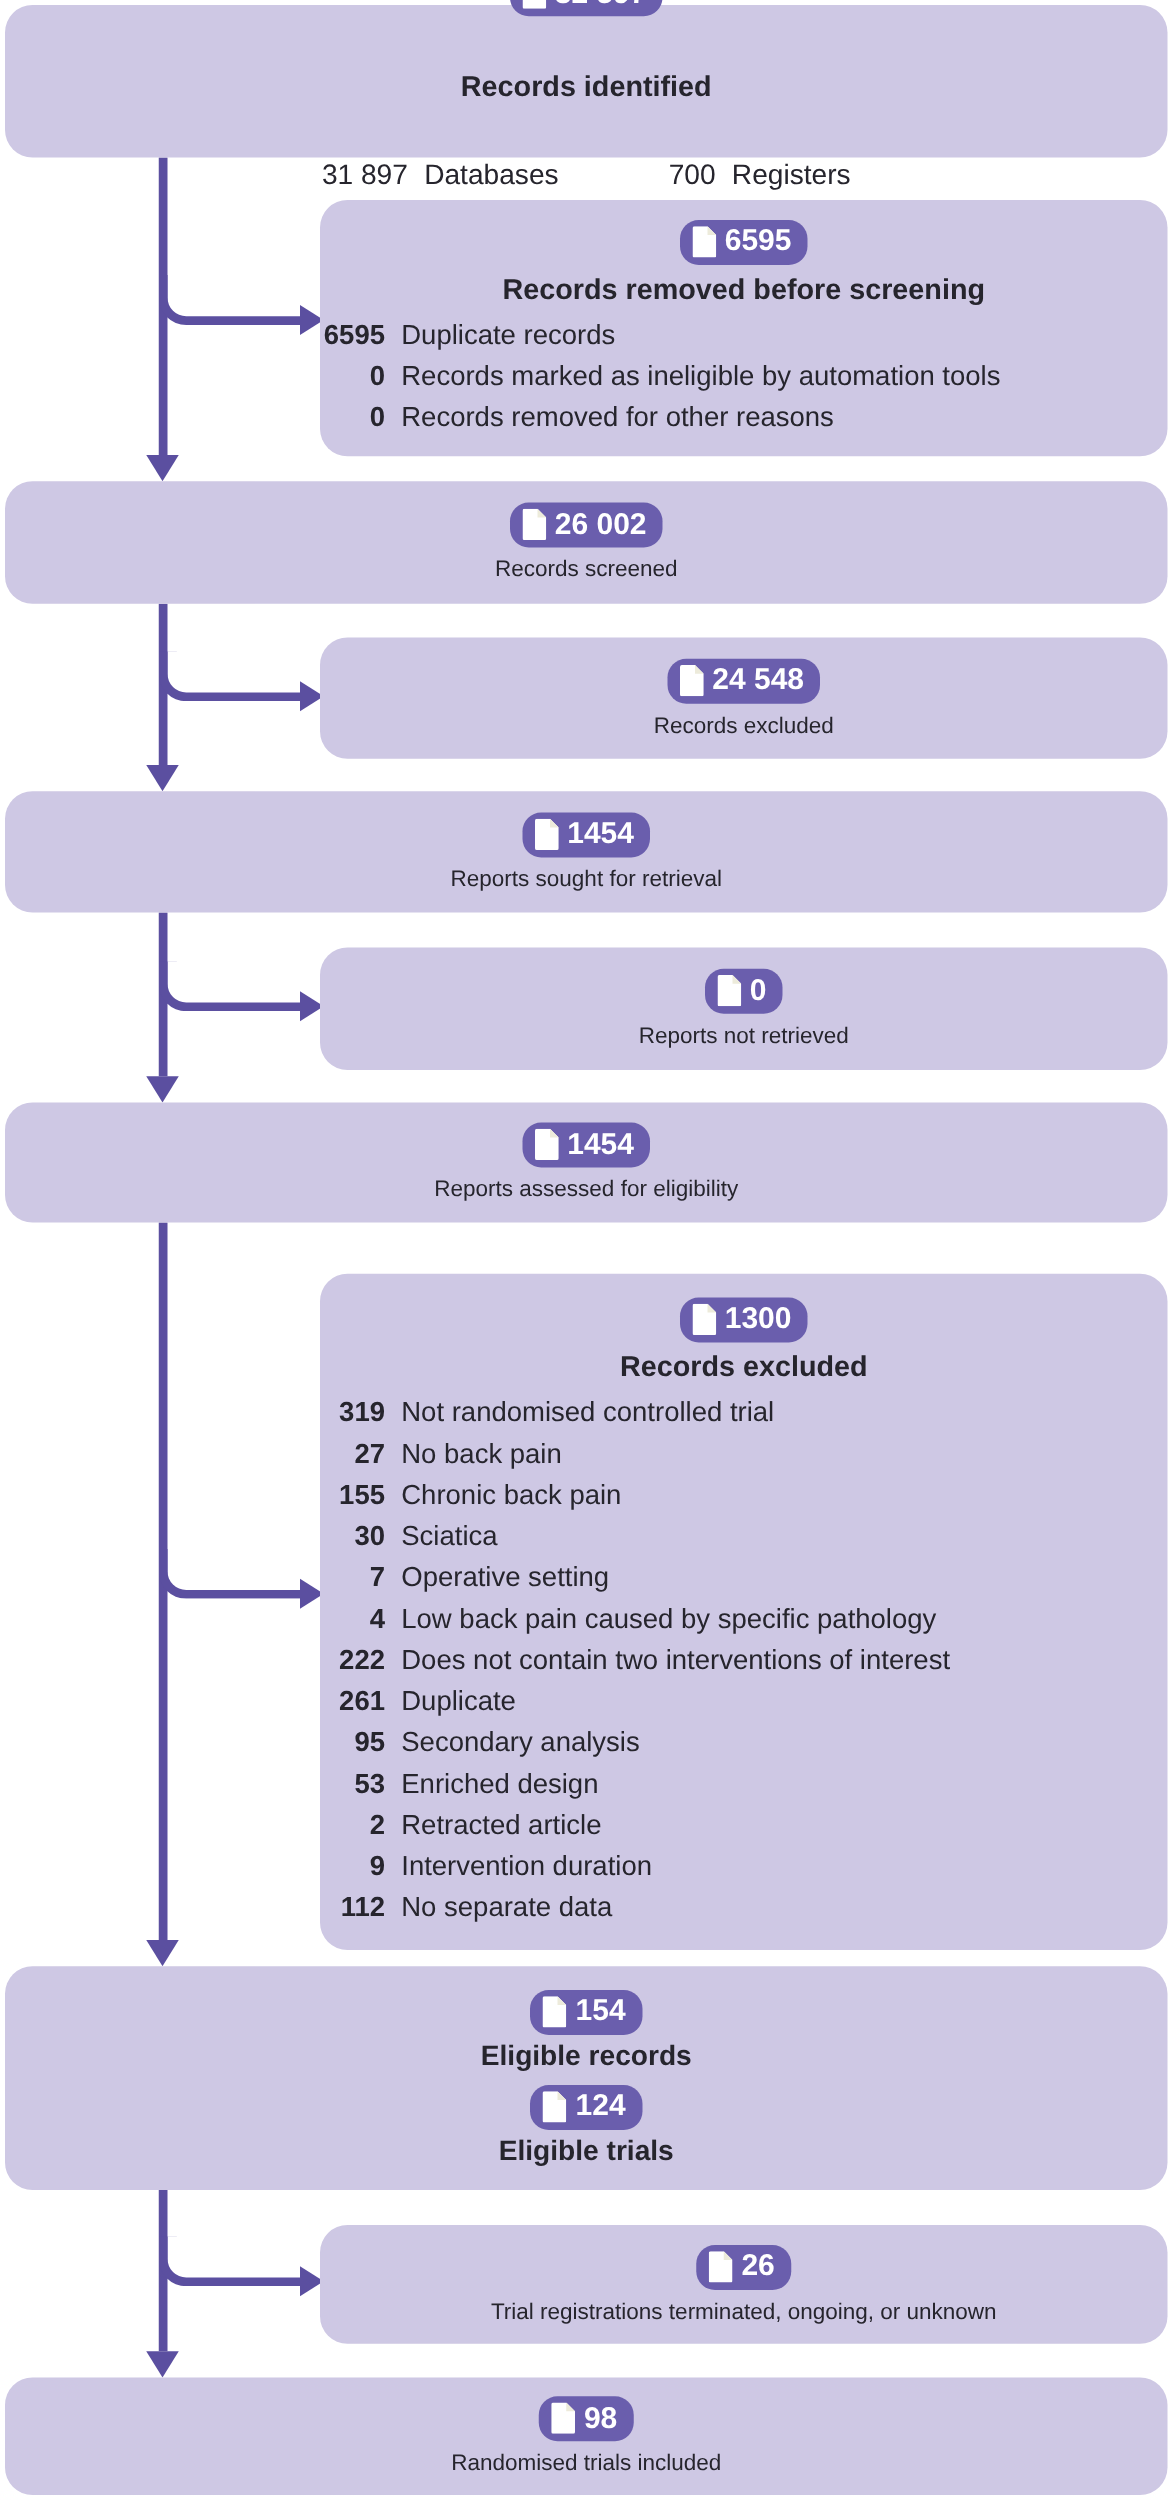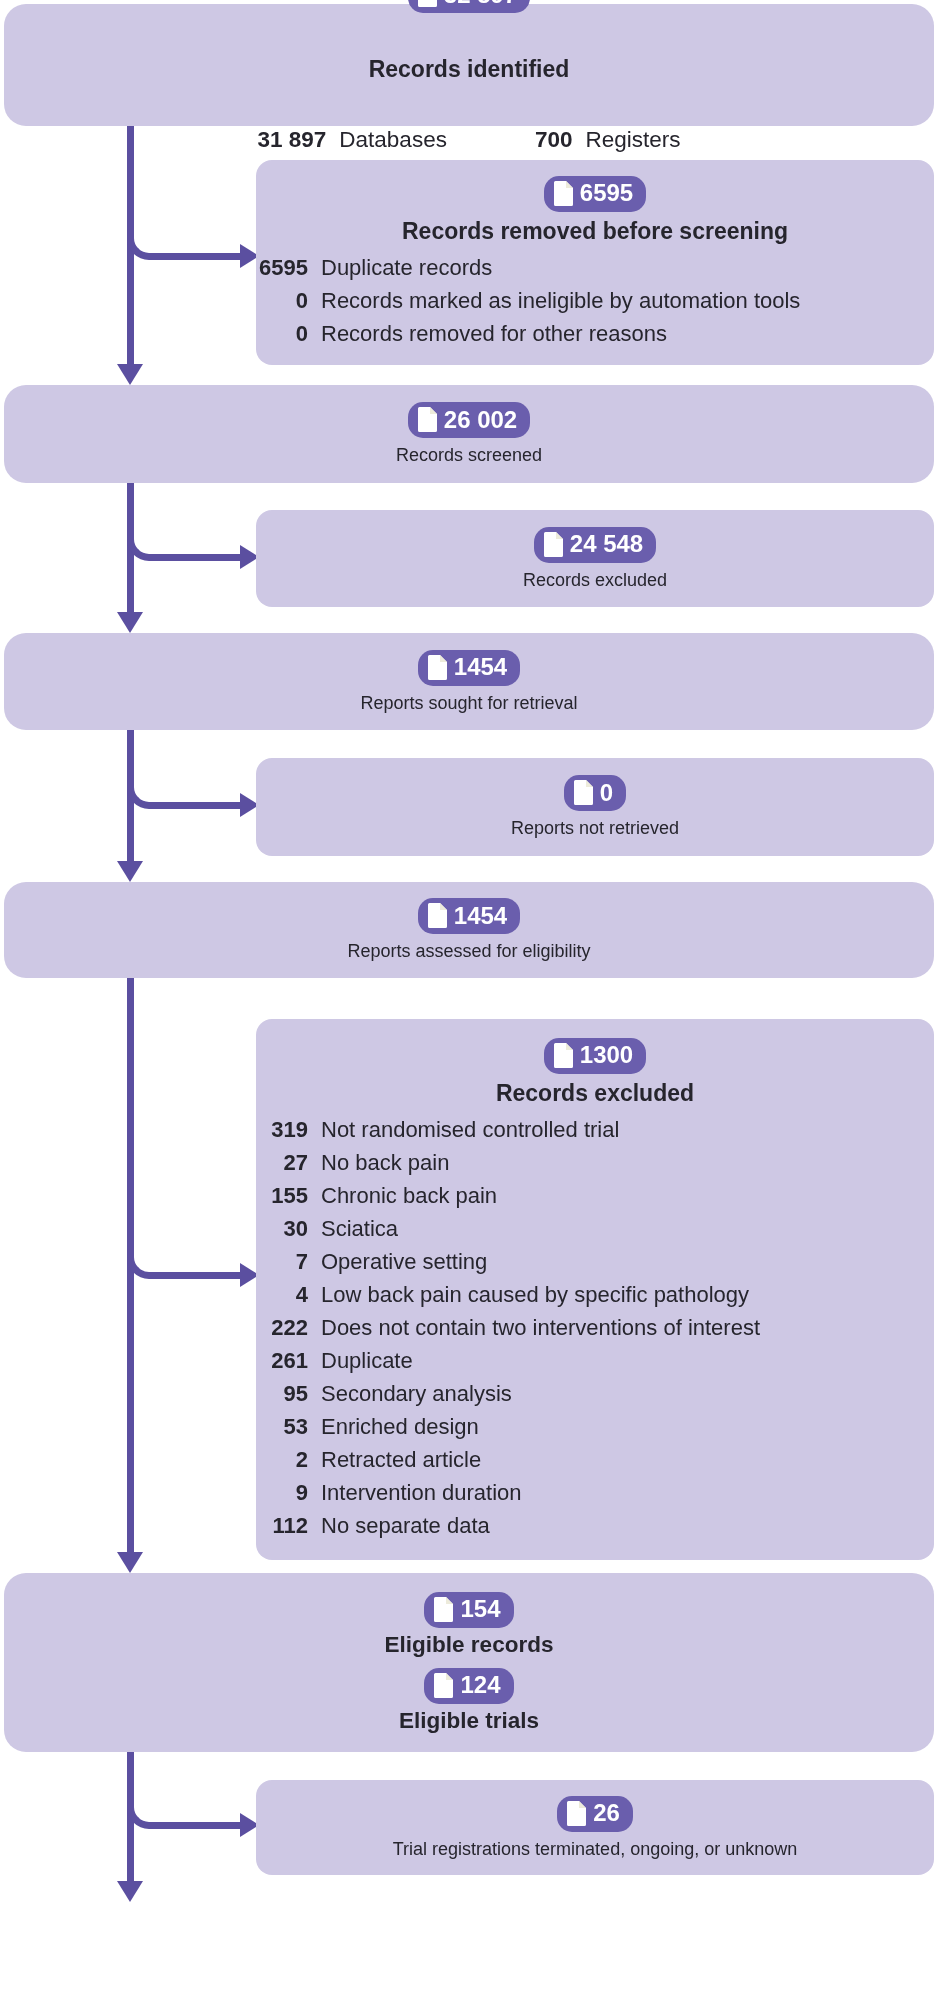--- a/index.html
+++ b/index.html
@@ -5,32 +5,32 @@
   html,body{margin:0;padding:0;background:#ffffff;}
   #stage{
     position:relative;width:938px;height:2000px;background:#ffffff;
     font-family:"Liberation Sans", sans-serif;color:#26252d;overflow:hidden;
   }
   .box{
     position:absolute;background:#cec8e4;border-radius:22px;
     display:flex;flex-direction:column;align-items:center;justify-content:center;
   }
   .box.full{left:4px;width:930px;}
-  .box.side{left:256px;width:678px;border-radius:16px;}
+  .box.side{left:256px;width:678px;}
   .badge{
     display:inline-flex;align-items:center;gap:7px;
     background:#6a5ead;color:#ffffff;border-radius:15px;
     padding:5px 13px 6px 10px;font-weight:bold;font-size:24px;line-height:1;
   }
   .doc-icon{display:block;}
   .box-title{font-weight:bold;font-size:23px;margin-top:6px;}
   .box-label{font-size:18px;margin-top:7px;}
   .stats{display:flex;gap:88px;margin-top:7px;font-size:22.5px;}
   .stat{display:flex;gap:13px;align-items:baseline;}
-  .stat-num{font-weight:bold;text-align:right;}
+  .stat-num{font-weight:normal;text-align:right;}
   .rows{align-self:stretch;margin-top:6px;padding:0 10px 0 0;}
   .row{display:flex;align-items:baseline;font-size:22px;line-height:33px;}
   .row-num{flex:0 0 52px;text-align:right;font-weight:bold;}
   .row-label{margin-left:13px;}
   .vline{position:absolute;left:127px;width:7px;background:#5b4fa0;}
   .arrow-down{
     position:absolute;left:117px;width:0;height:0;
     border-left:13px solid transparent;border-right:13px solid transparent;
     border-top:21px solid #5b4fa0;
   }
@@ -267,14 +267,24 @@
     <span class="badge">
       <svg class="doc-icon" width="19" height="25" viewBox="0 0 19 25">
           <path d="M1.5 0 H12 L19 7 V23.5 A1.5 1.5 0 0 1 17.5 25 H1.5 A1.5 1.5 0 0 1 0 23.5 V1.5 A1.5 1.5 0 0 1 1.5 0 Z" fill="#ffffff"></path>
           <path d="M12 0 L19 7 H12 Z" fill="#edebdb"></path>
         </svg>
       <span>26</span>
     </span>
     <div class="box-label">Trial registrations terminated, ongoing, or unknown</div>
   </div>
 
+  <div class="box full" style="top:1902px;height:94px;">
+    <span class="badge">
+      <svg class="doc-icon" width="19" height="25" viewBox="0 0 19 25">
+          <path d="M1.5 0 H12 L19 7 V23.5 A1.5 1.5 0 0 1 17.5 25 H1.5 A1.5 1.5 0 0 1 0 23.5 V1.5 A1.5 1.5 0 0 1 1.5 0 Z" fill="#ffffff"></path>
+          <path d="M12 0 L19 7 H12 Z" fill="#edebdb"></path>
+        </svg>
+      <span>98</span>
+    </span>
+    <div class="box-label">Randomised trials included</div>
+  </div>
 
 </div>
 
 </body></html>

